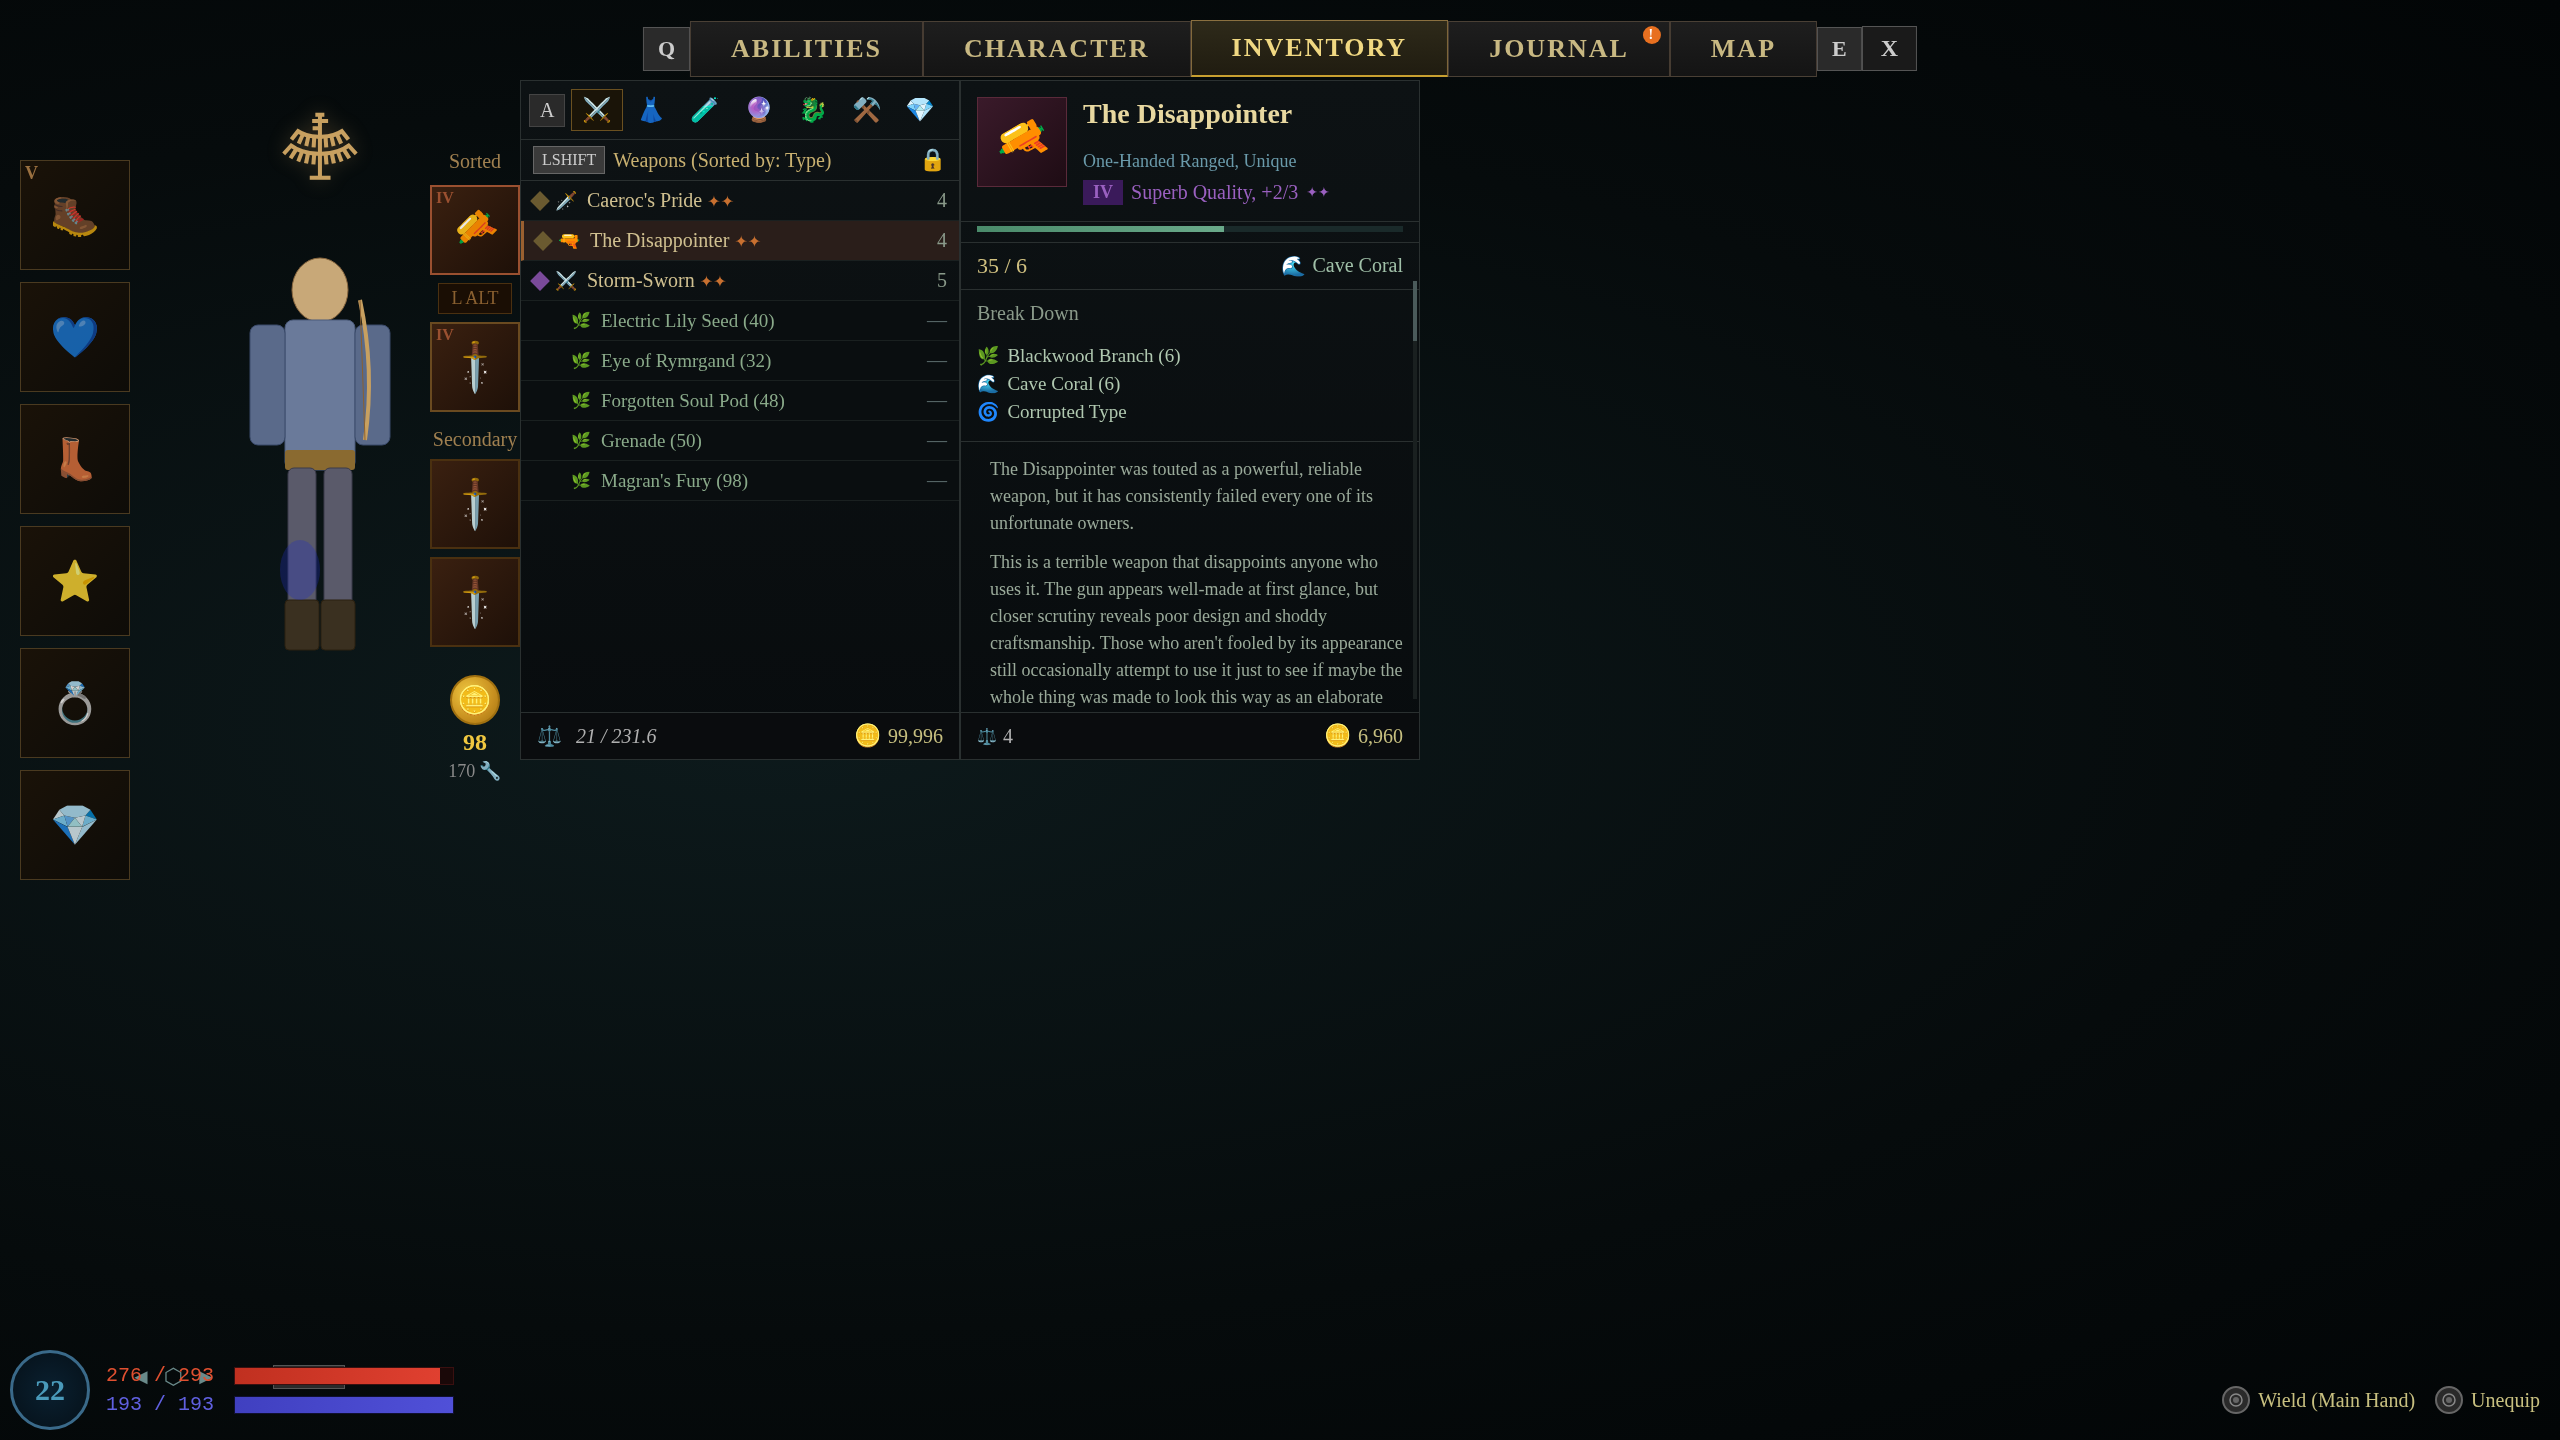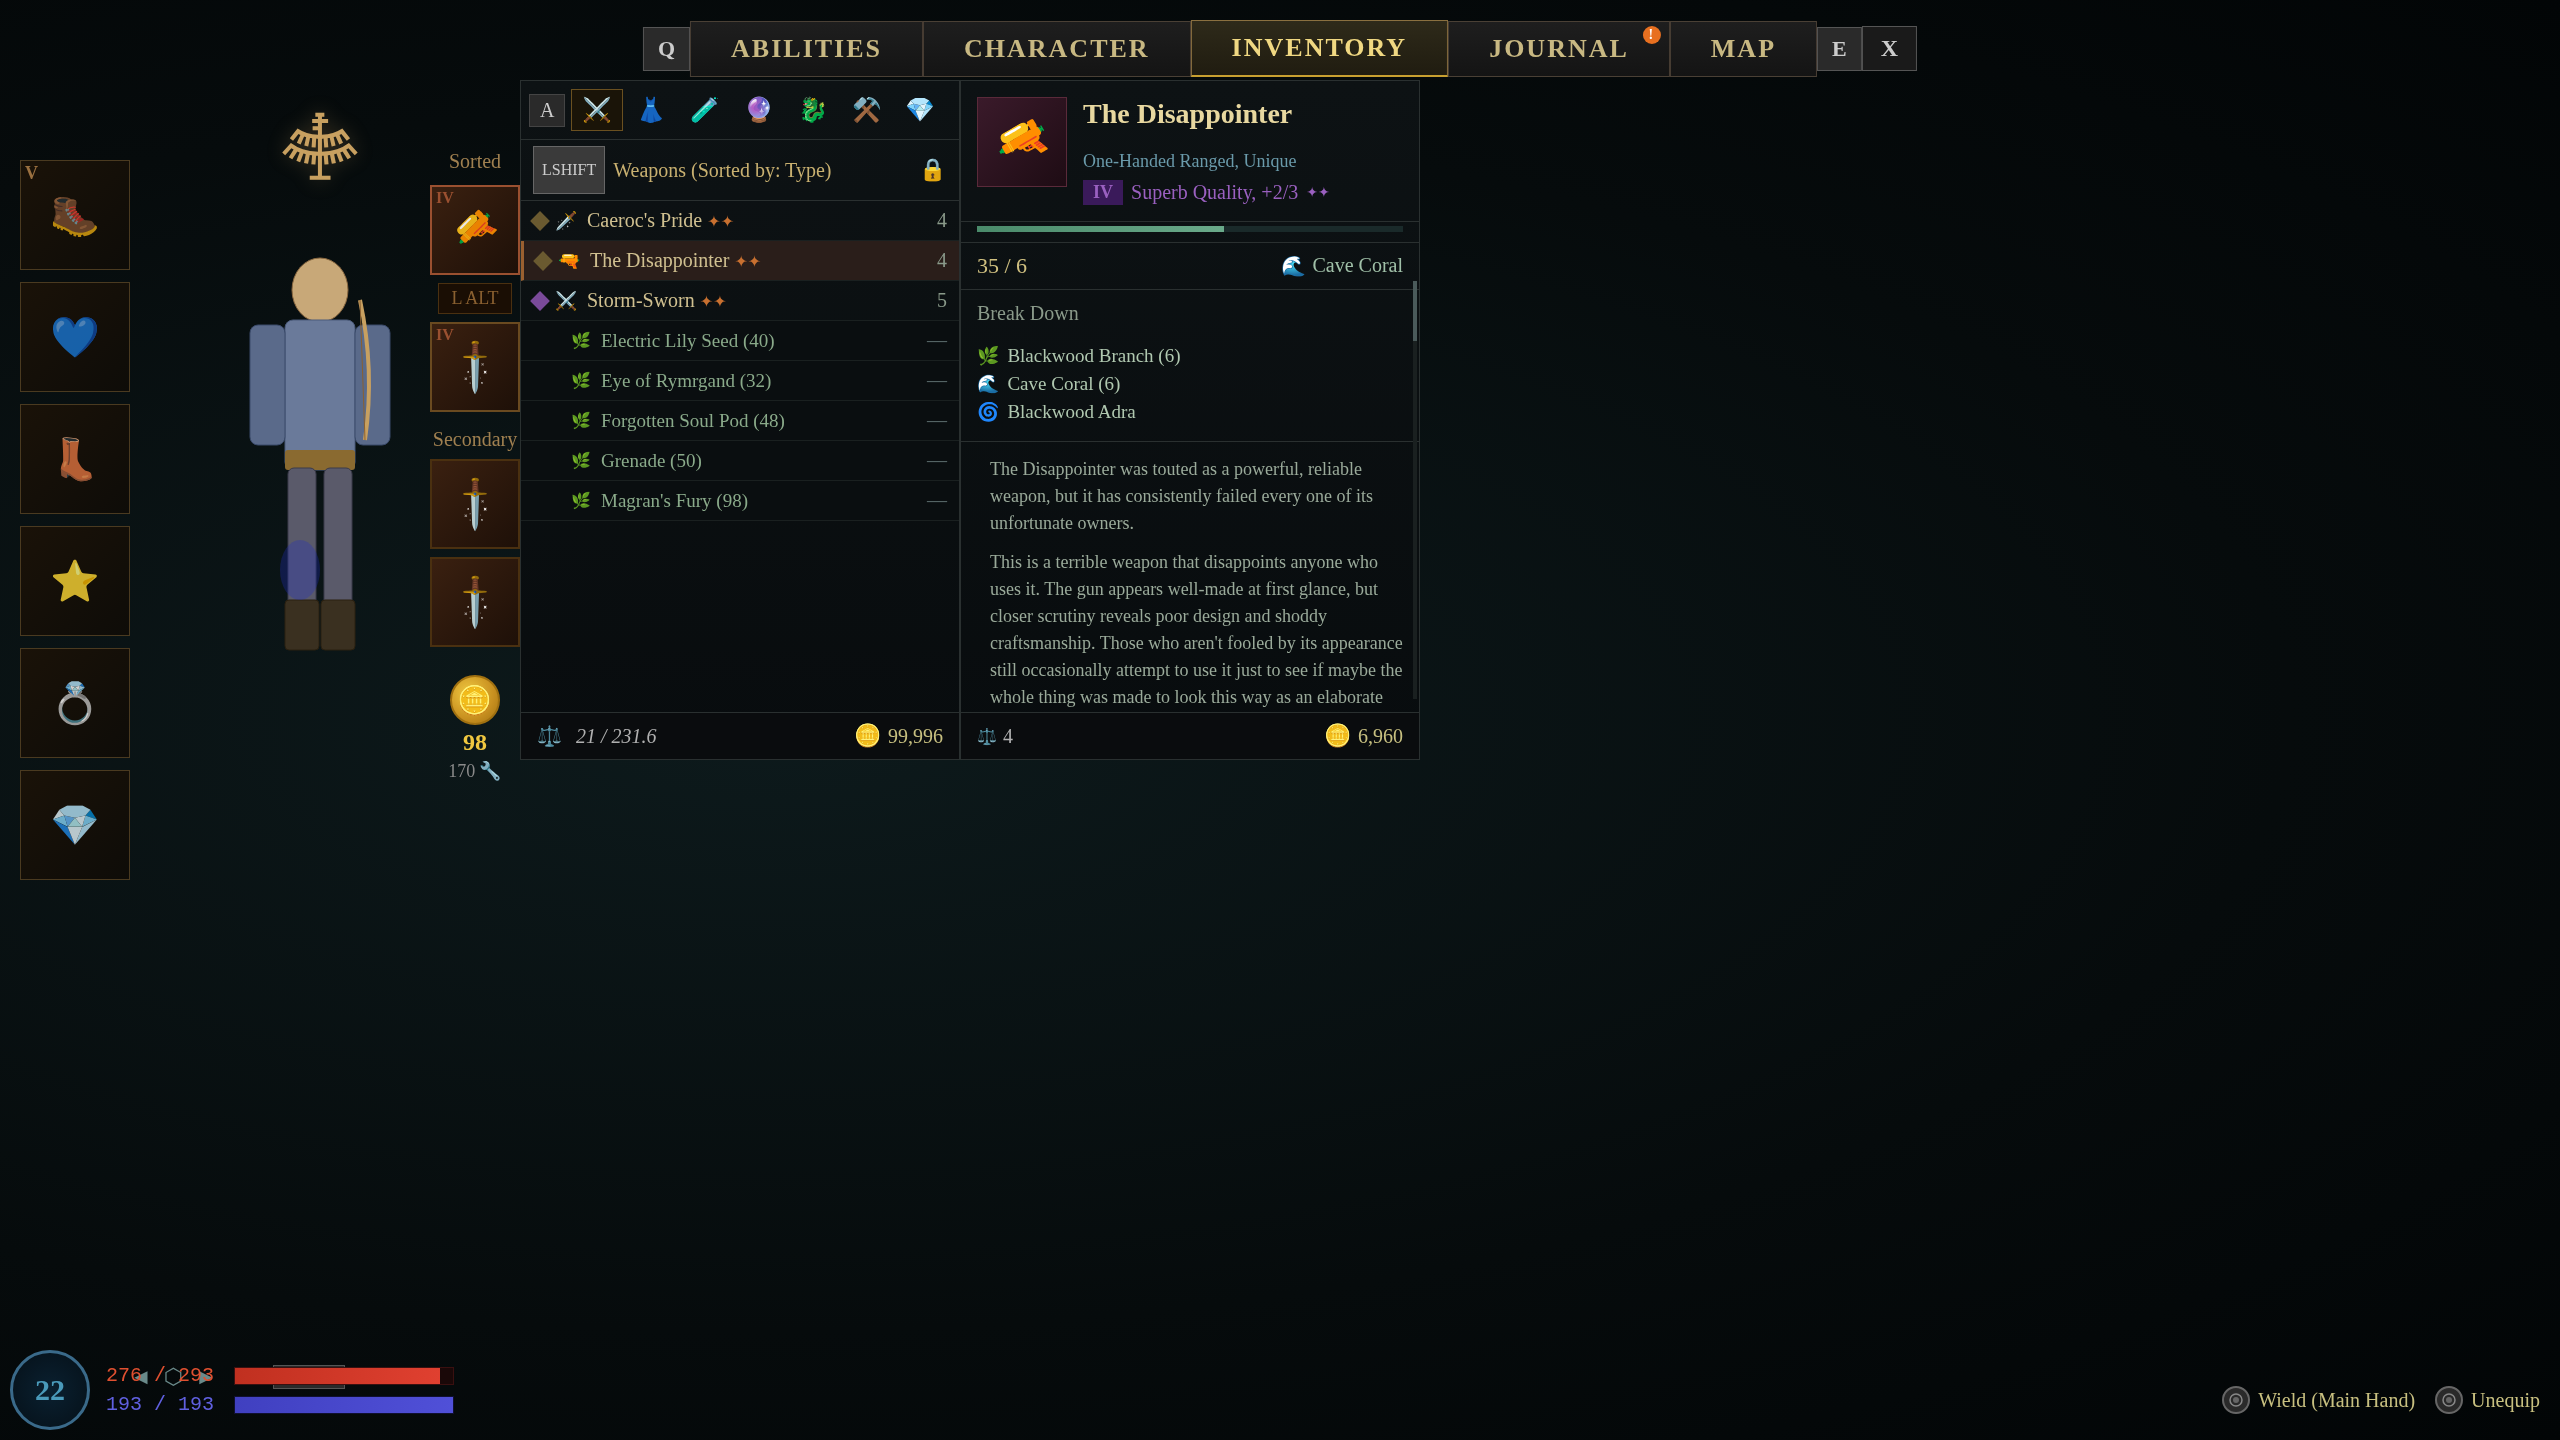--- a/index.html
+++ b/index.html
@@ -326,21 +326,21 @@
       align-items: center;
       padding: 6px 12px;
       border-bottom: 1px solid #2a3030;
       gap: 8px;
     }
 
     .lshift-badge {
       background: #3a3a3a;
       border: 1px solid #666;
       color: #ccc;
-      padding: 14px 8px;
+      padding: 4px 8px;
       font-size: 16px;
     }
 
     .sort-text {
       color: #c8b070;
       font-size: 20px;
     }
 
     .sort-lock-icon {
       margin-left: auto;
@@ -996,21 +996,21 @@
     <div class="breakdown-item">
       <span class="breakdown-icon">🌿</span>
       <span class="breakdown-name">Blackwood Branch (6)</span>
     </div>
     <div class="breakdown-item">
       <span class="breakdown-icon">🌊</span>
       <span class="breakdown-name">Cave Coral (6)</span>
     </div>
     <div class="breakdown-item">
       <span class="breakdown-icon">🌀</span>
-      <span class="breakdown-name">Blackwood Adra</span>
+      <span class="breakdown-name">Corrupted Type</span>
     </div>
   </div>
 
   <div class="item-description">
     <div class="desc-text">The Disappointer was touted as a powerful, reliable weapon, but it has consistently failed every one of its unfortunate owners.</div>
     <div class="desc-text" style="margin-top:12px;">This is a terrible weapon that disappoints anyone who uses it. The gun appears well-made at first glance, but closer scrutiny reveals poor design and shoddy craftsmanship. Those who aren't fooled by its appearance still occasionally attempt to use it just to see if maybe the whole thing was made to look this way as an elaborate ruse, hoping that it is an artifact of extreme power, crafted by a master who desired to conceal its remarkable nature. It wasn't, and it isn't.</div>
   </div>
 
   <div class="detail-scrollbar">
     <div class="scrollbar-thumb"></div>

